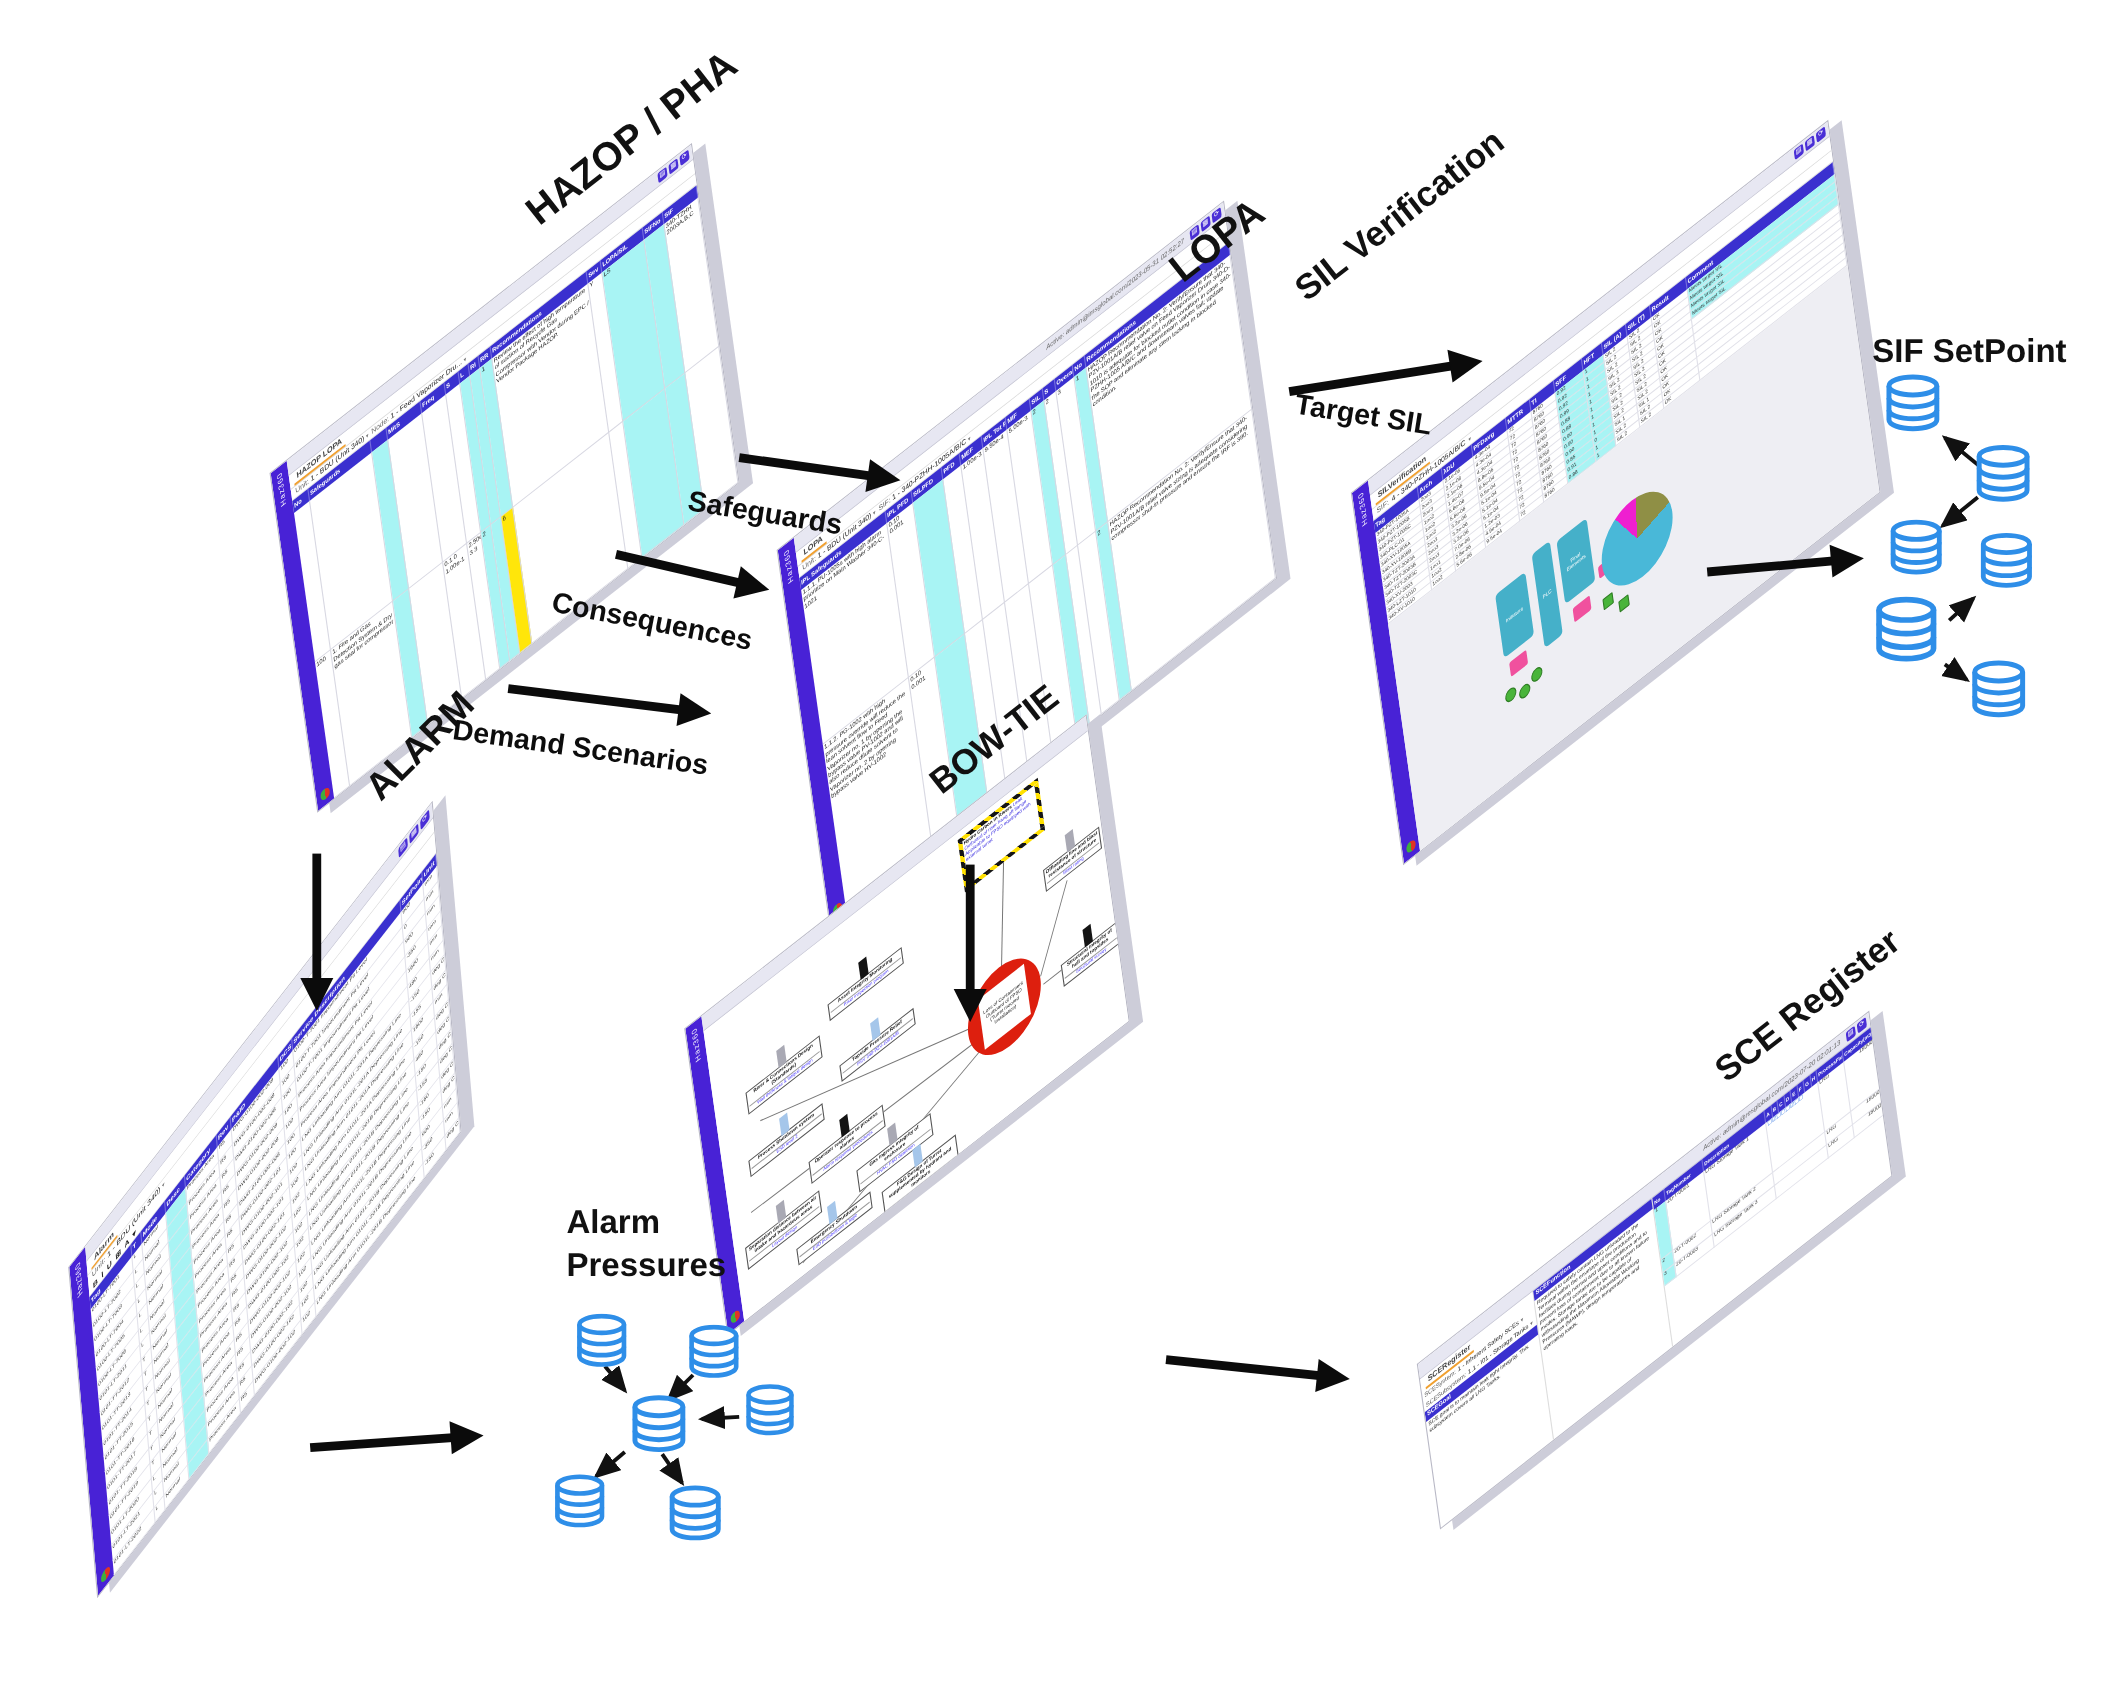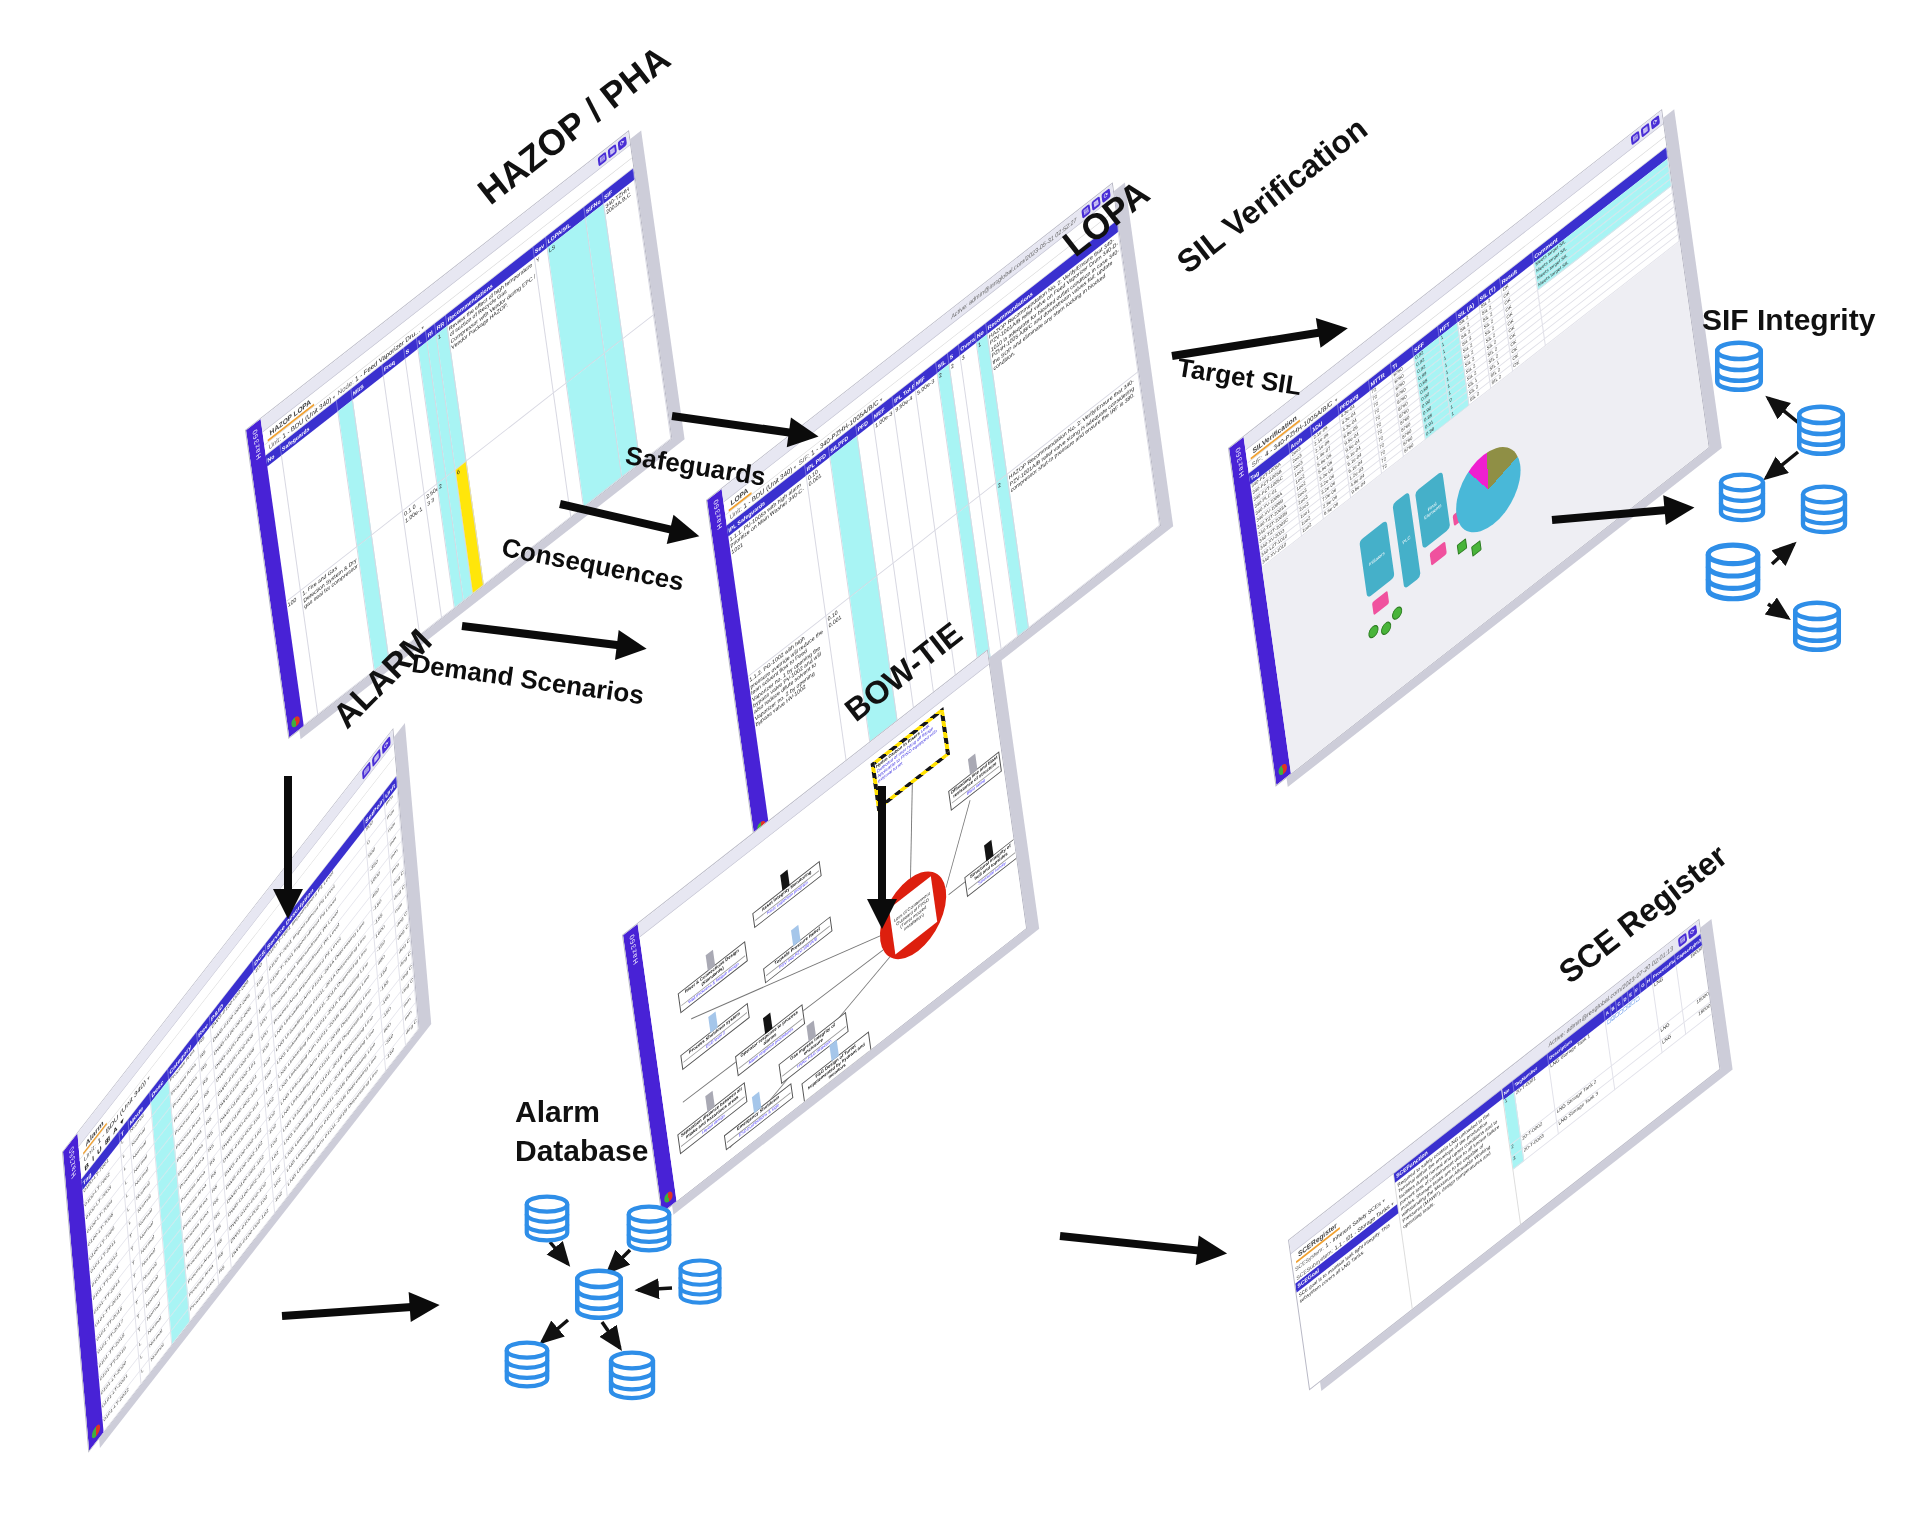--- a/index.html
+++ b/index.html
@@ -954,22 +954,22 @@
       </div>
     </div>
   </div>
 
   <div class="ptitle" style="left:470px;top:180px;font-size:36px;transform:rotate(-38deg);">HAZOP / PHA</div>
   <div class="ptitle" style="left:1055px;top:232px;font-size:36px;transform:rotate(-38deg);">LOPA</div>
   <div class="ptitle" style="left:1170px;top:252px;font-size:32px;transform:rotate(-38deg);">SIL Verification</div>
   <div class="ptitle" style="left:325px;top:708px;font-size:34px;transform:rotate(-45deg);">ALARM</div>
   <div class="ptitle" style="left:838px;top:700px;font-size:32px;transform:rotate(-38deg);">BOW-TIE</div>
   <div class="ptitle" style="left:1552px;top:962px;font-size:32px;transform:rotate(-38deg);">SCE Register</div>
-  <div class="dblabel" style="left:1702px;top:300px;">SIF Integrity</div>
-  <div class="dblabel" style="left:515px;top:1092px;width:180px;white-space:normal;">Alarm Database</div>
+  <div class="dblabel" style="left:1702px;top:300px;">SIF SetPoint</div>
+  <div class="dblabel" style="left:515px;top:1092px;width:180px;white-space:normal;">Alarm Pressures</div>
 
   <div class="flow" style="left:672px;top:412px;width:120px;transform:rotate(8deg);"></div>
   <div class="flow" style="left:560px;top:500px;width:115px;transform:rotate(13deg);"></div>
   <div class="flow" style="left:462px;top:622px;width:158px;transform:rotate(7deg);"></div>
   <div class="flow" style="left:1172px;top:352px;width:150px;transform:rotate(-9deg);"></div>
   <div class="flow" style="left:1552px;top:516px;width:115px;transform:rotate(-5deg);"></div>
   <div class="flow" style="left:282px;top:1312px;width:130px;transform:rotate(-4deg);"></div>
   <div class="flow" style="left:1060px;top:1232px;width:140px;transform:rotate(6deg);"></div>
   <div class="flow" style="left:288px;top:772px;width:115px;transform:rotate(90deg);"></div>
   <div class="flow" style="left:882px;top:782px;width:115px;transform:rotate(90deg);"></div>

